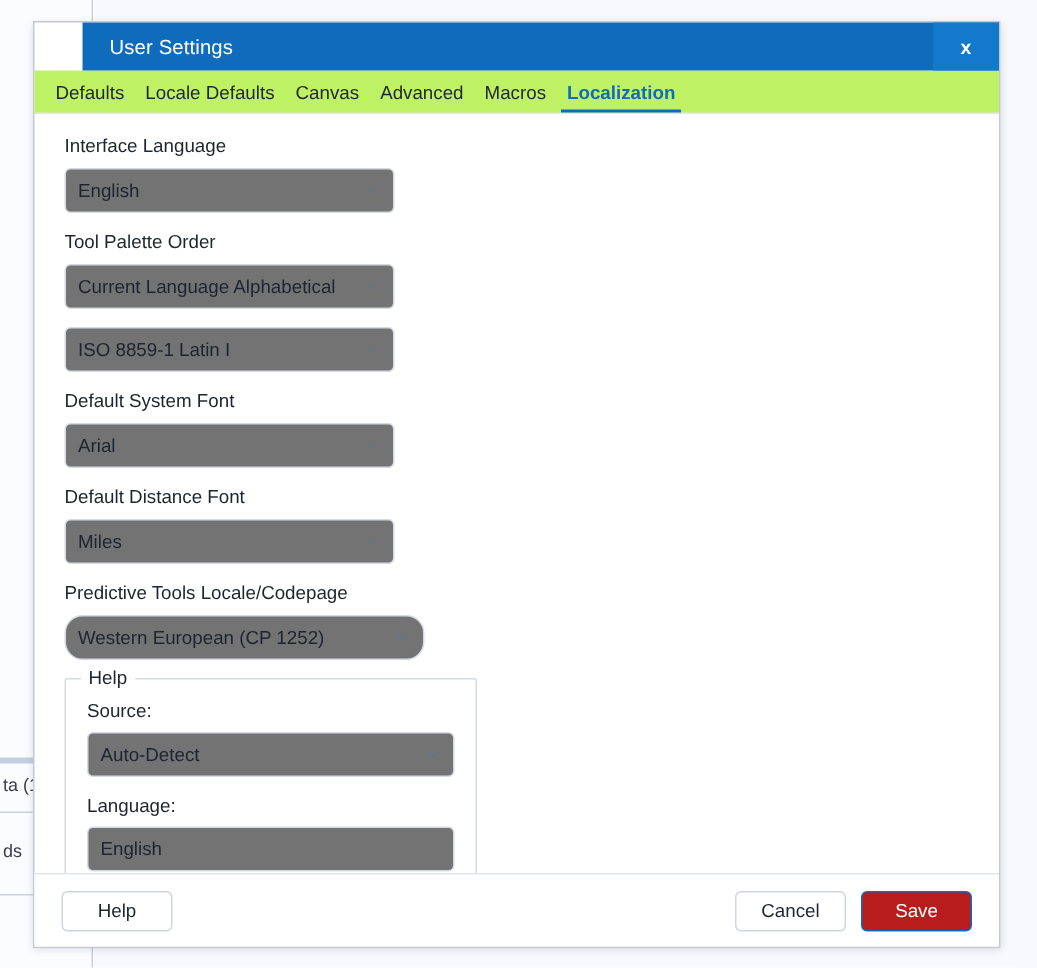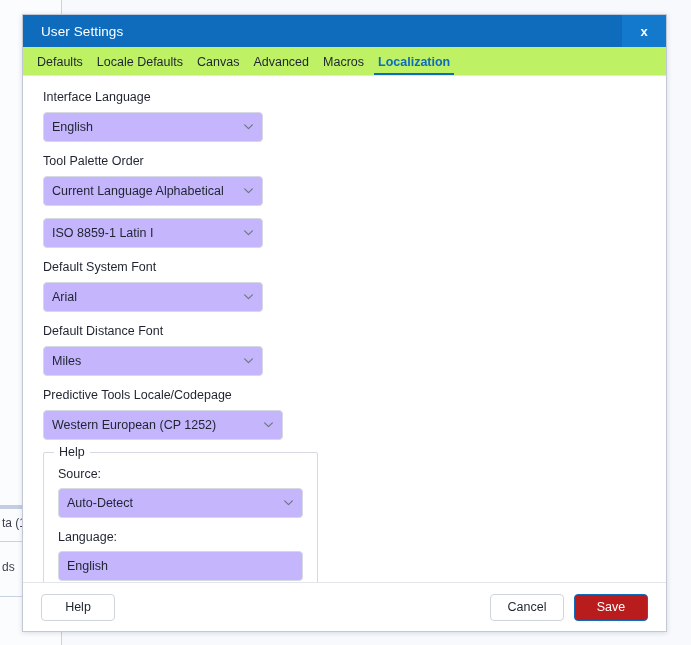--- a/index.html
+++ b/index.html
@@ -71,20 +71,21 @@
   }
 
   
   .titlebar {
     height: 32px;
     background: #0f6cbd;
     flex: 0 0 auto;
     display: flex;
     align-items: center;
     position: relative;
+    margin-left: 32px;
   }
   .title-text {
     color: #ffffff;
     font-size: 13.5px;
     margin-left: 18px;
     letter-spacing: 0.1px;
   }
   .close-btn {
     position: absolute;
     right: 0; top: 0;
@@ -147,21 +148,21 @@
     font-size: 12.5px;
     color: #1f2430;
     margin-bottom: 7px;
     line-height: 15px;
   }
 
   
   .select {
     position: relative;
     height: 30px;
-    background: #c4b5fd;
+    background: #737373;
     border: 1px solid #d4d9e2;
     border-radius: 4px;
     box-sizing: border-box;
     display: flex;
     align-items: center;
     cursor: pointer;
   }
   .select .val {
     font-size: 12.5px;
     color: #1f2430;
@@ -174,21 +175,21 @@
   .chev {
     position: absolute;
     right: 9px;
     top: 50%;
     margin-top: -3px;
     width: 9px; height: 6px;
   }
   .chev svg { display: block; }
 
   .w220 { width: 220px; }
-  .w240 { width: 240px; }
+  .w240 { width: 240px; border-radius: 12px; }
 
   
   .groupbox {
     position: relative;
     width: 275px;
     margin-top: 10px;
     border: 1px solid #d4d9e2;
     border-radius: 2px;
     padding: 14px 14px 16px 14px;
     box-sizing: border-box;

